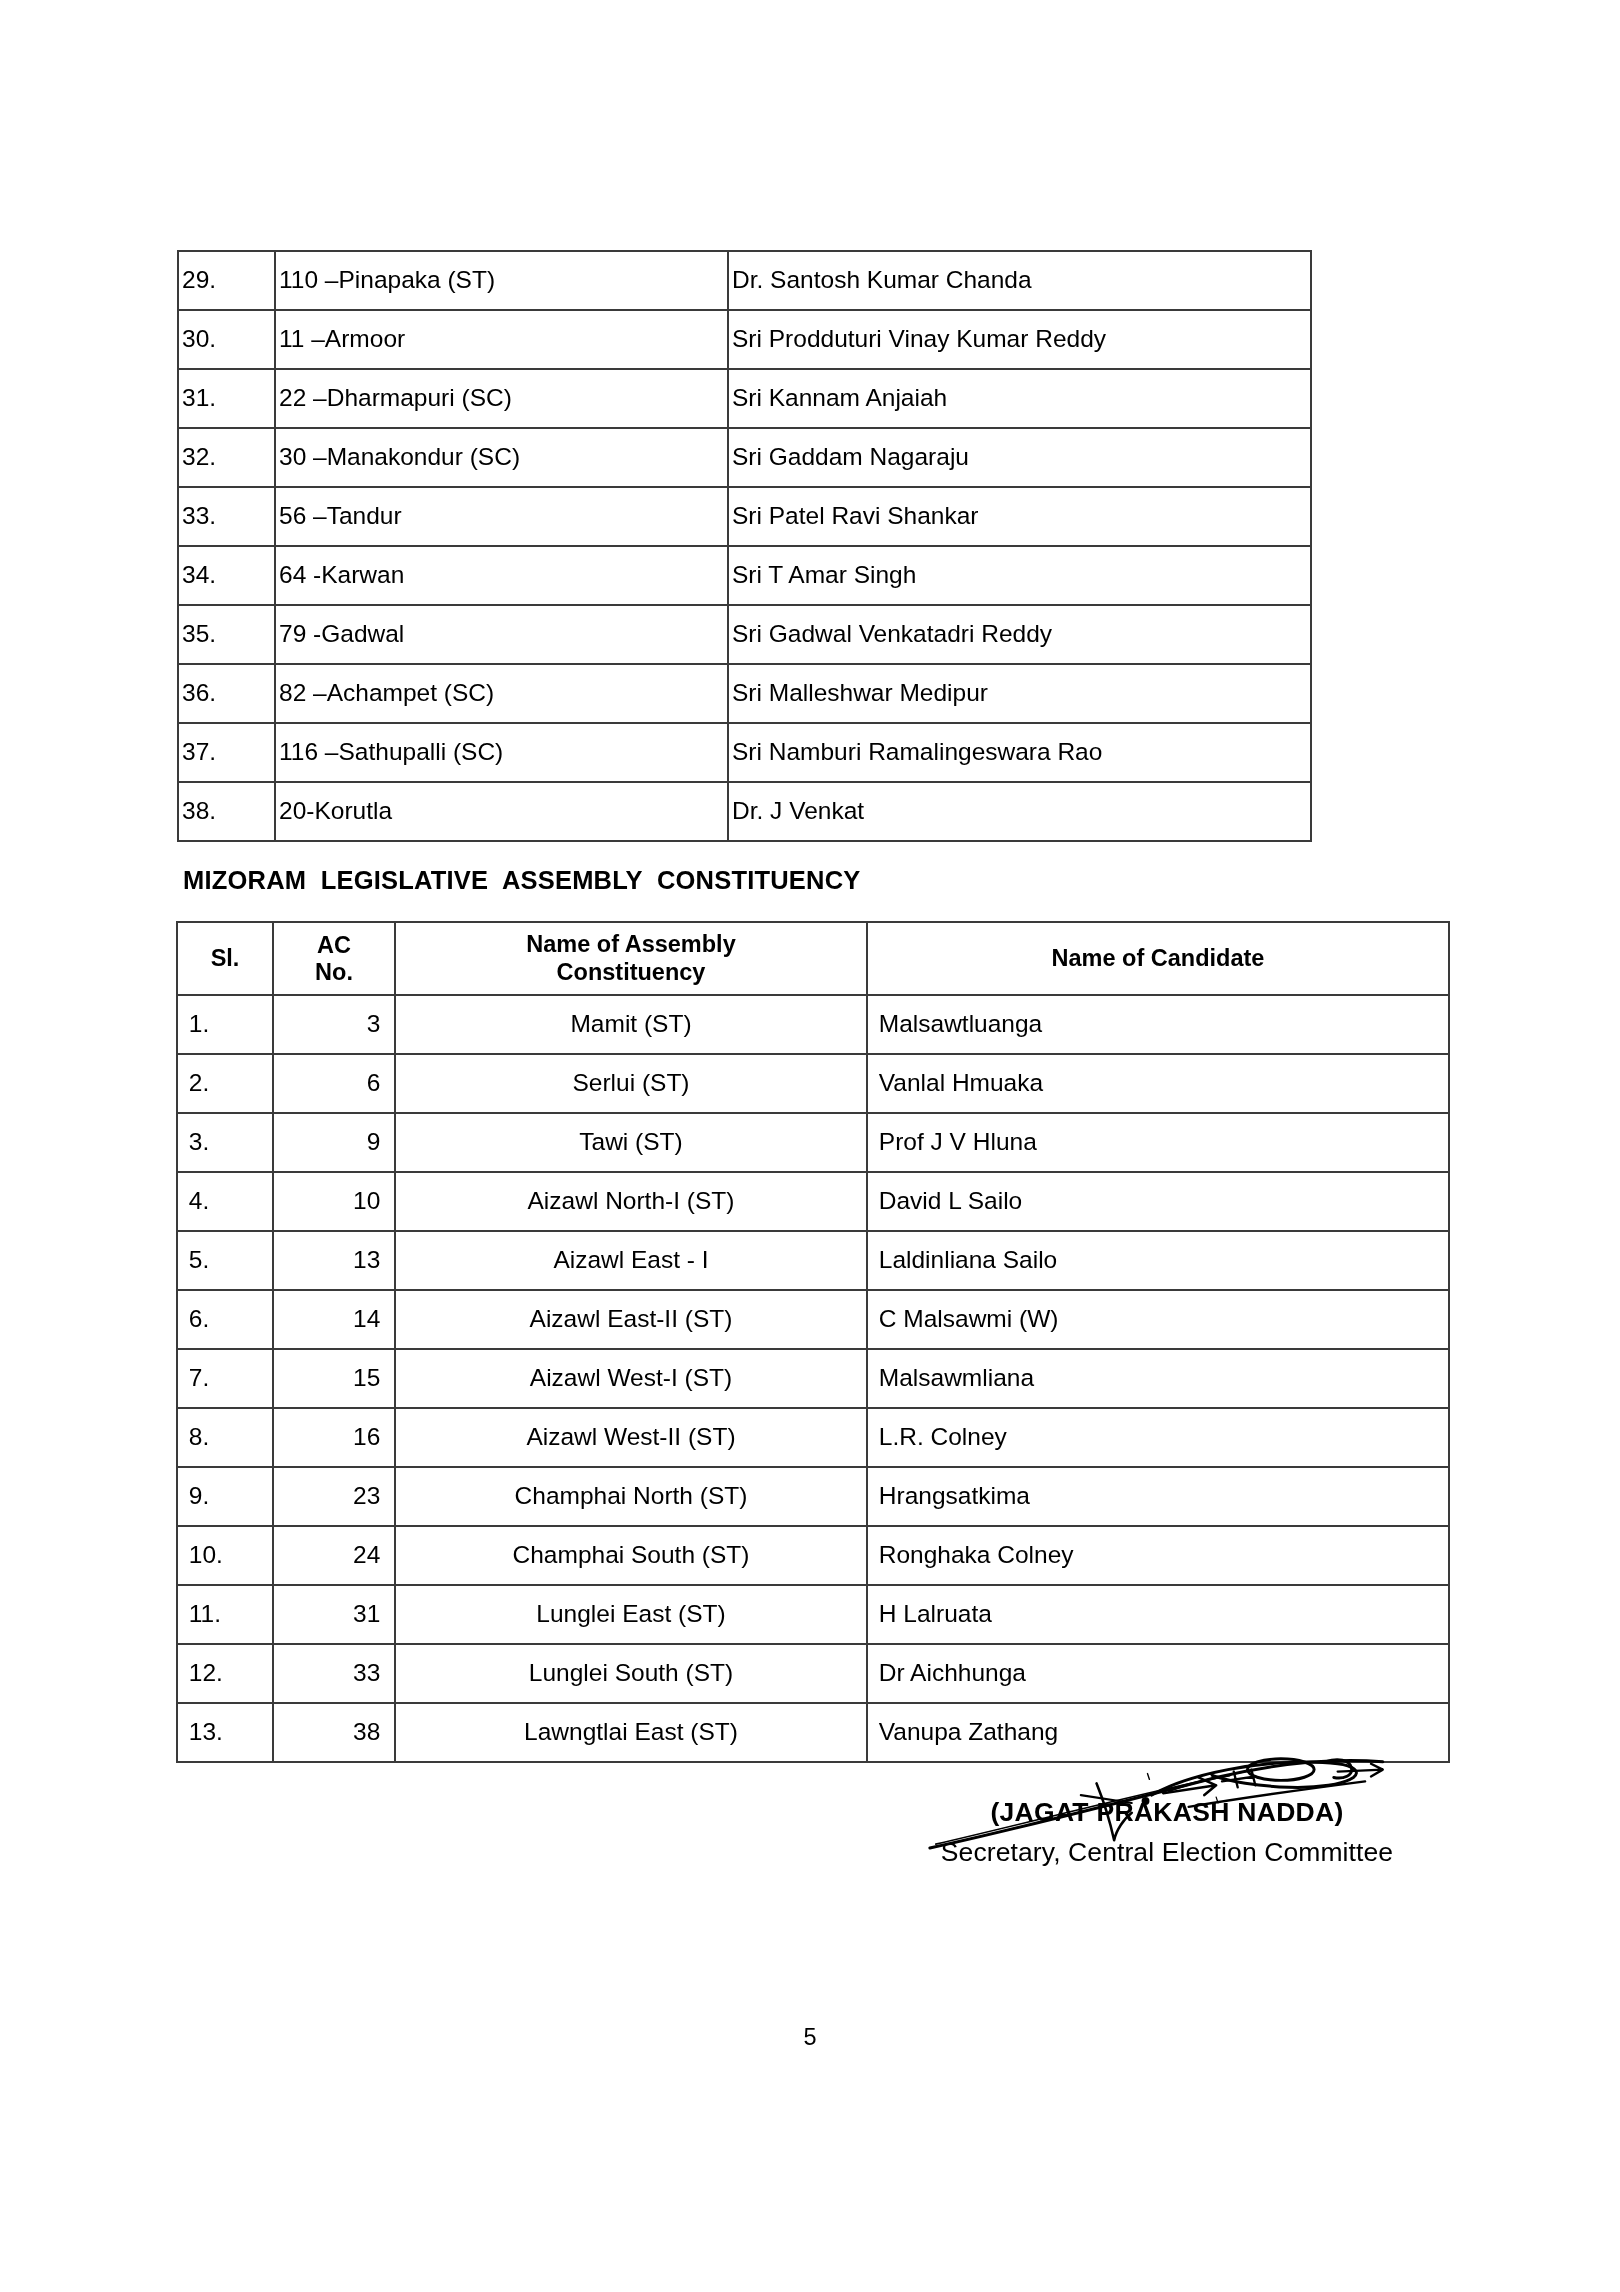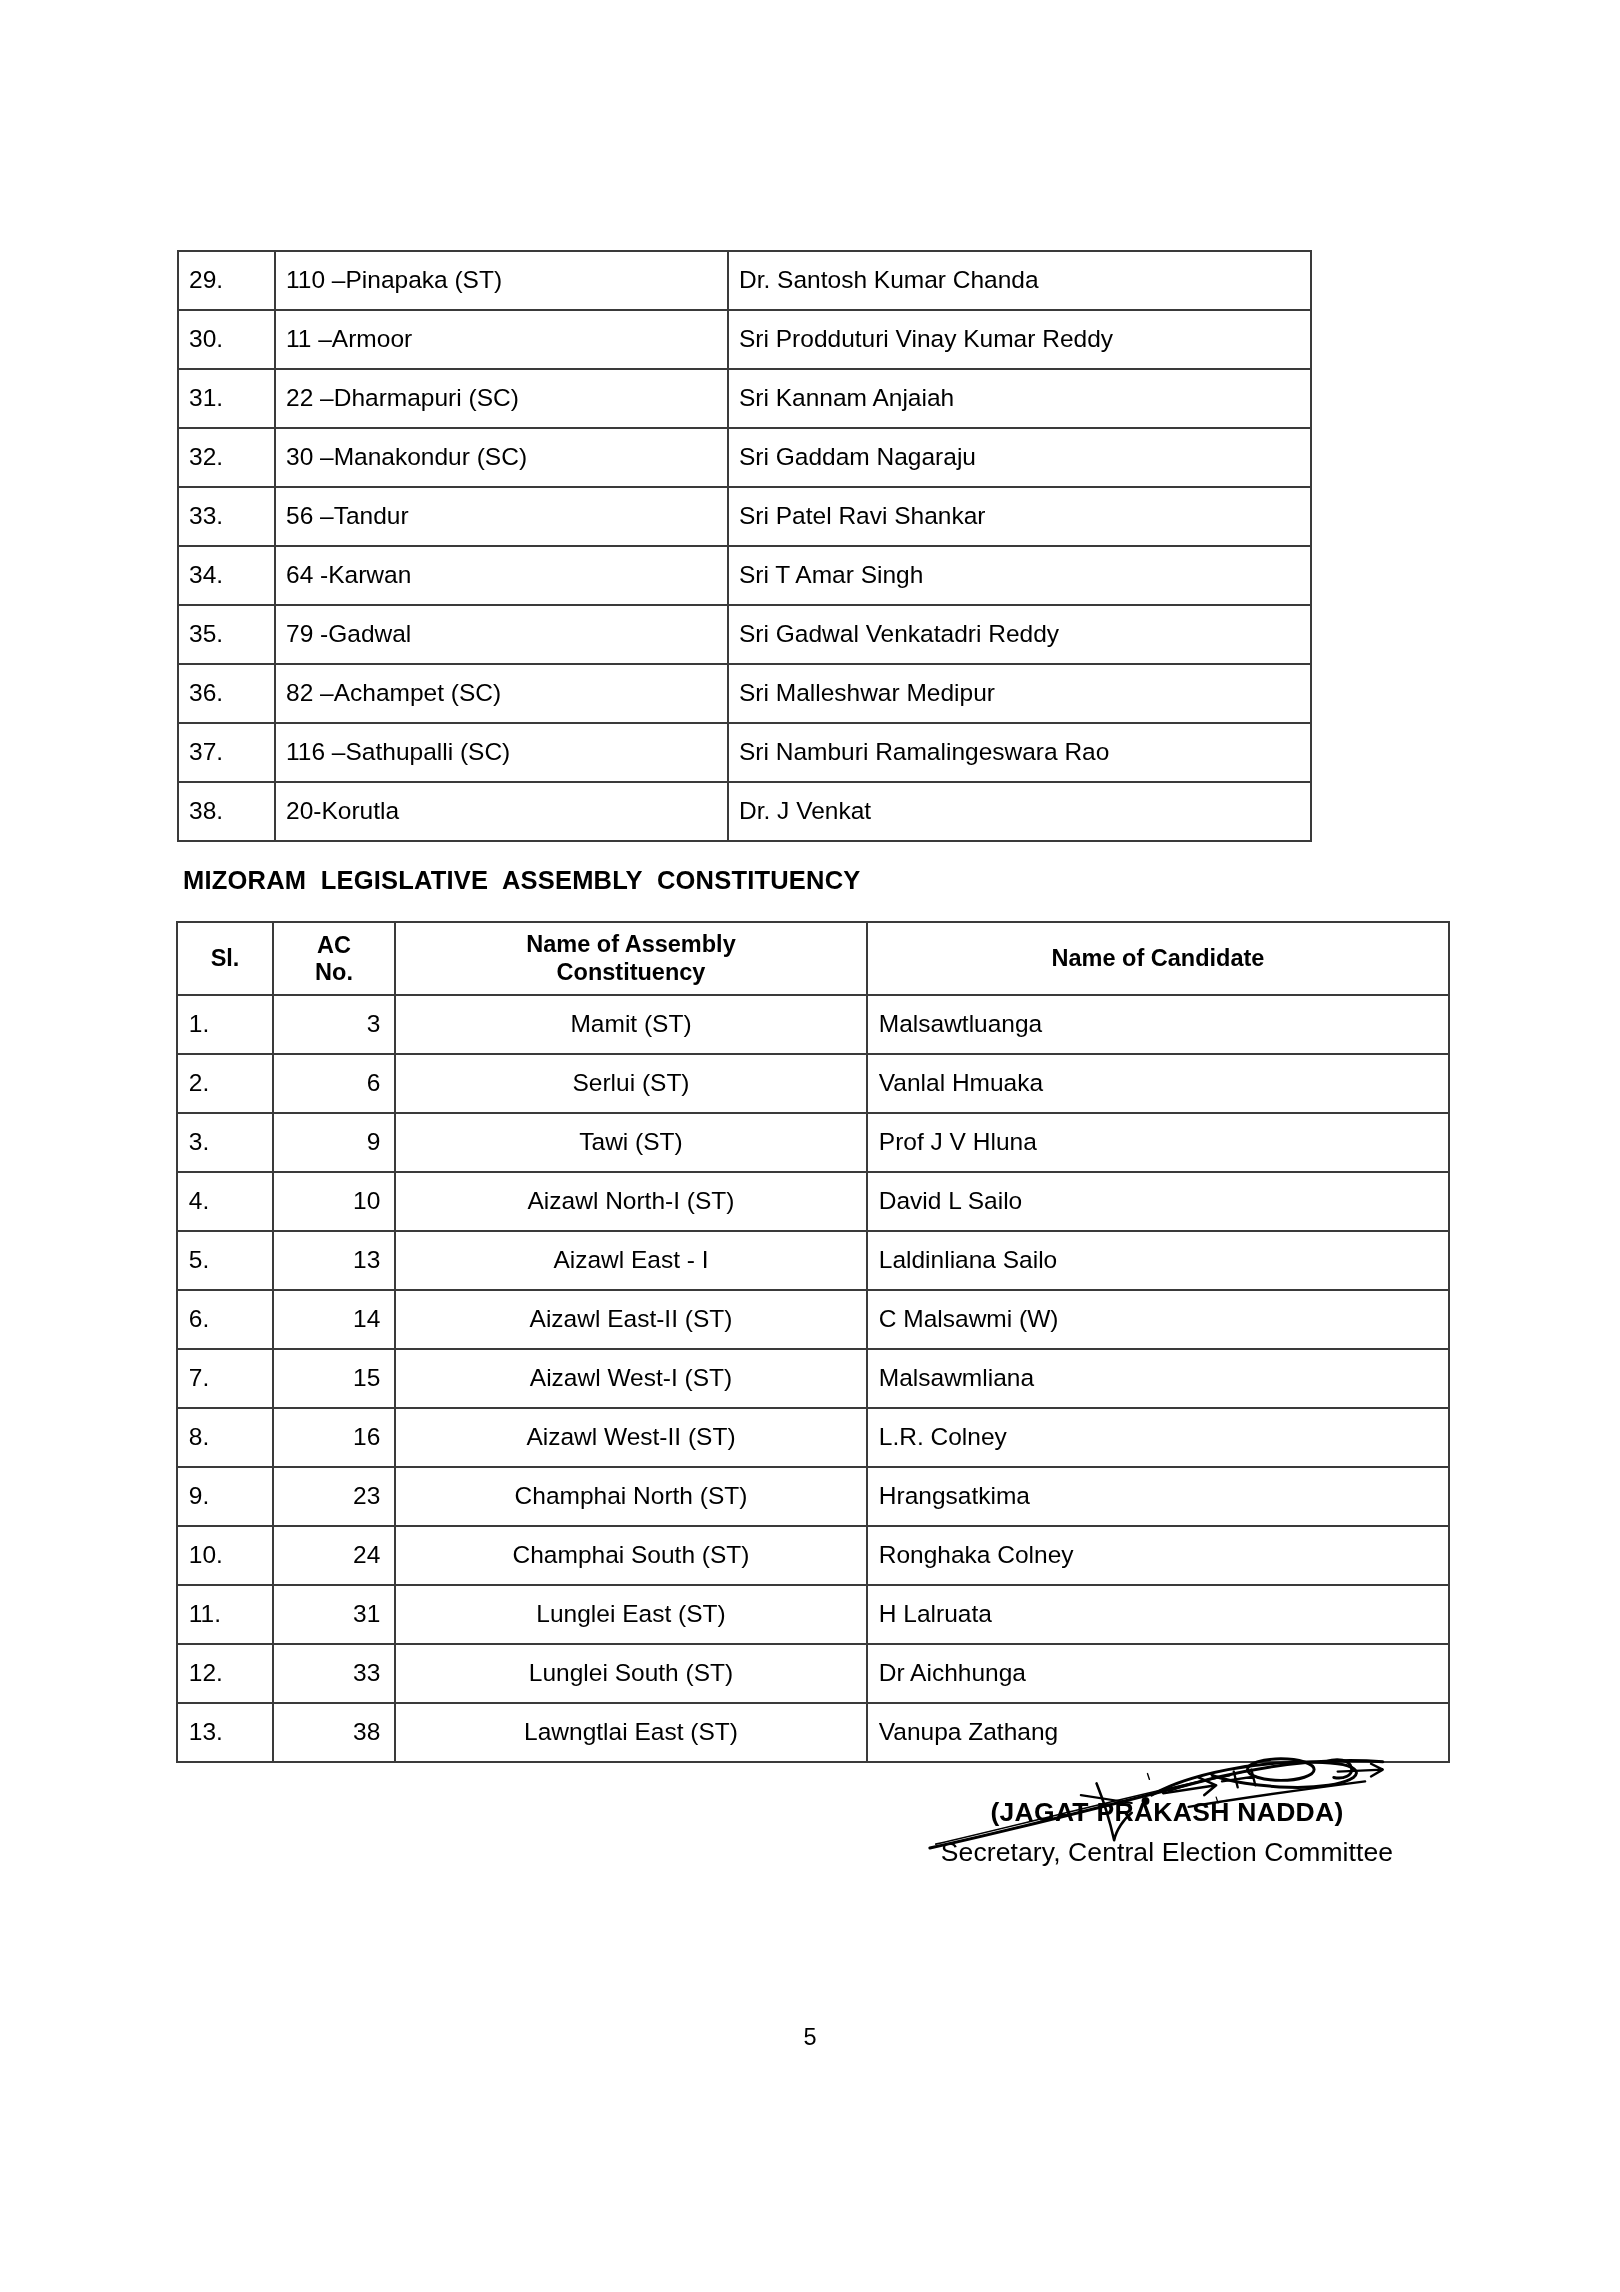--- a/index.html
+++ b/index.html
@@ -26,21 +26,21 @@
     position: absolute;
     left: 177px;
     top: 250px;
     width: 1133px;
     border-collapse: collapse;
     table-layout: fixed;
   }
   .tbl1 td {
     border: 2px solid #3a3a3a;
     height: 57px;
-    padding: 0 10px;
+    padding: 0 3px;
     font-size: 24.5px;
     line-height: 1.15;
     vertical-align: middle;
     white-space: nowrap;
     overflow: hidden;
   }
   .tbl1 .c-sl   { width: 97px; }
   .tbl1 .c-ac   { width: 453px; }
   .tbl1 .c-cand { width: 583px; }
 

